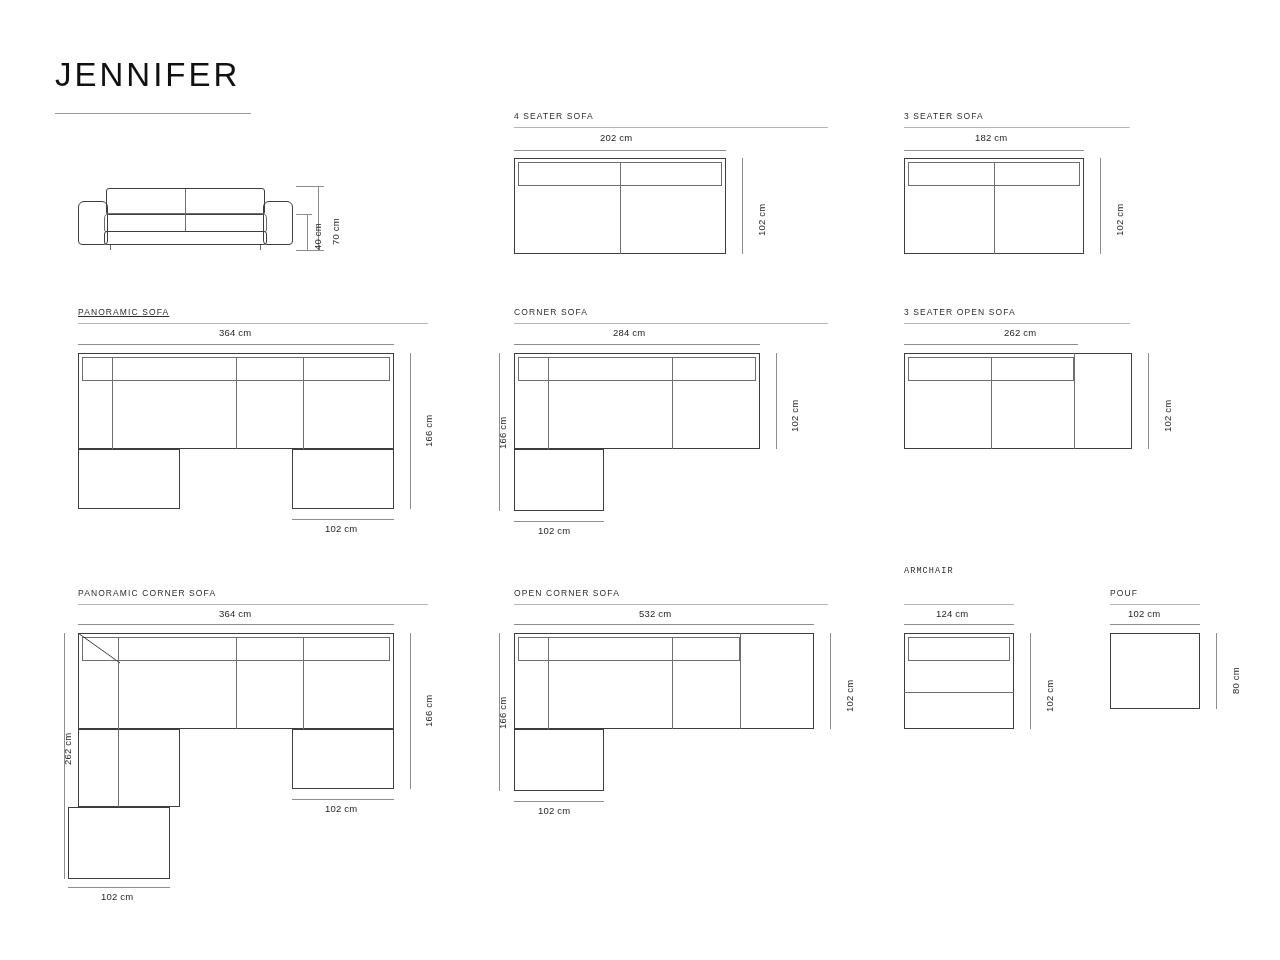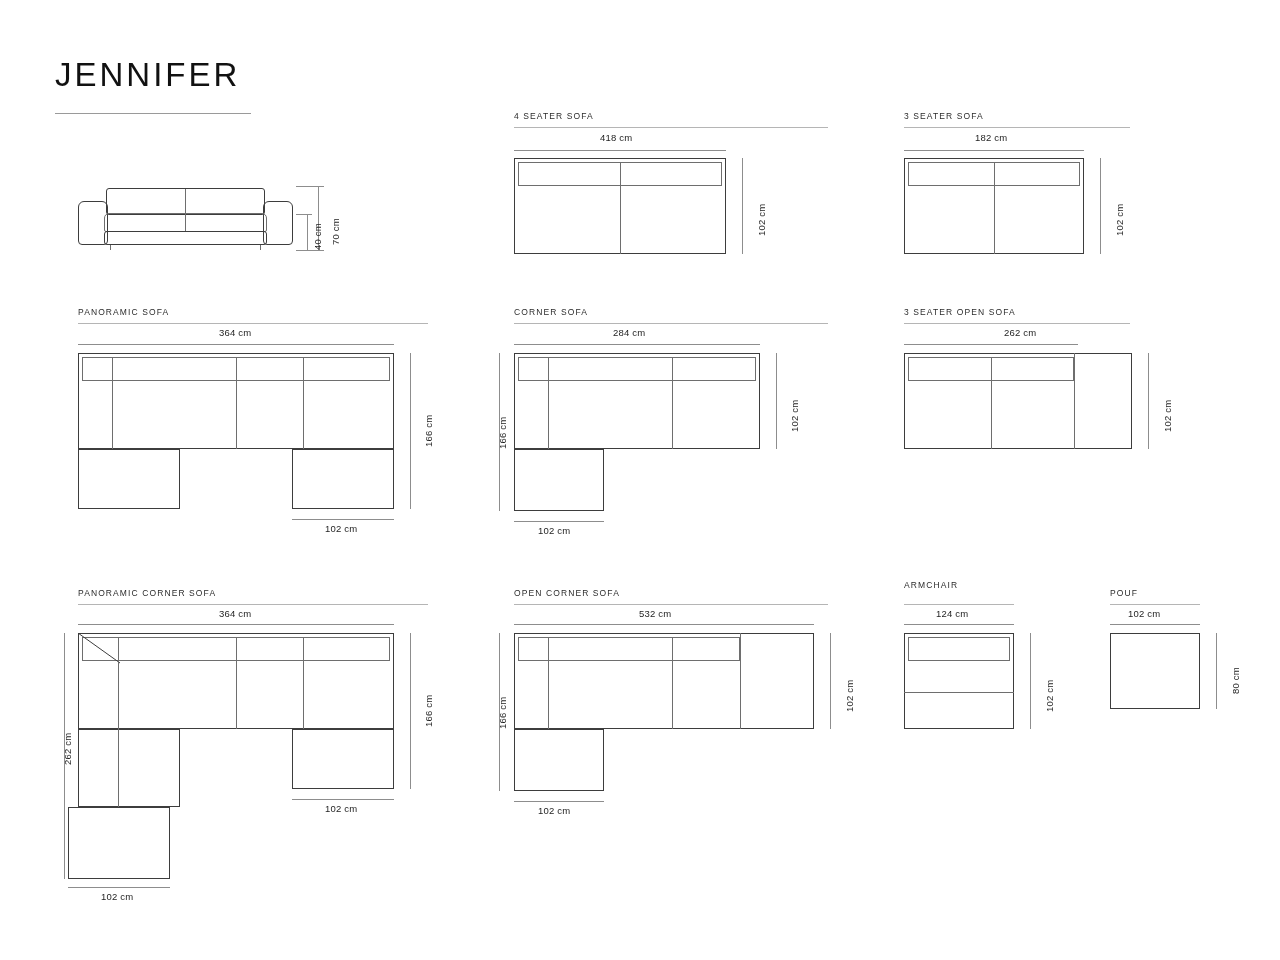--- a/index.html
+++ b/index.html
@@ -86,41 +86,41 @@
   <div class="abs vline" style="left:318px;top:186px;height:64px;"></div>
   <div class="abs vline" style="left:307px;top:214px;height:36px;"></div>
   <div class="abs hline" style="left:296px;top:186px;width:28px;"></div>
   <div class="abs hline" style="left:296px;top:250px;width:28px;"></div>
   <div class="abs hline" style="left:296px;top:214px;width:16px;"></div>
   <div class="abs dim vert" style="left:330px;top:245px;">70 cm</div>
   <div class="abs dim vert" style="left:312px;top:250px;">40 cm</div>
 
   <div class="abs caption" style="left:514px;top:111px;">4 SEATER SOFA</div>
   <div class="abs caption-rule" style="left:514px;top:127px;width:314px;"></div>
-  <div class="abs dim" style="left:600px;top:132px;">418 cm</div>
+  <div class="abs dim" style="left:600px;top:132px;">202 cm</div>
   <div class="abs hline" style="left:514px;top:150px;width:212px;"></div>
   <div class="abs shape" style="left:514px;top:158px;width:212px;height:96px;"></div>
   <div class="abs inner" style="left:518px;top:162px;width:204px;height:24px;"></div>
   <div class="abs thin" style="left:620px;top:162px;width:1px;height:24px;"></div>
   <div class="abs thin" style="left:620px;top:186px;width:1px;height:68px;"></div>
   <div class="abs vline" style="left:742px;top:158px;height:96px;"></div>
   <div class="abs dim vert" style="left:756px;top:236px;">102 cm</div>
 
   <div class="abs caption" style="left:904px;top:111px;">3 SEATER SOFA</div>
   <div class="abs caption-rule" style="left:904px;top:127px;width:226px;"></div>
   <div class="abs dim" style="left:975px;top:132px;">182 cm</div>
   <div class="abs hline" style="left:904px;top:150px;width:180px;"></div>
   <div class="abs shape" style="left:904px;top:158px;width:180px;height:96px;"></div>
   <div class="abs inner" style="left:908px;top:162px;width:172px;height:24px;"></div>
   <div class="abs thin" style="left:994px;top:162px;width:1px;height:24px;"></div>
   <div class="abs thin" style="left:994px;top:186px;width:1px;height:68px;"></div>
   <div class="abs vline" style="left:1100px;top:158px;height:96px;"></div>
   <div class="abs dim vert" style="left:1114px;top:236px;">102 cm</div>
 
-  <div class="abs caption" style="left:78px;top:307px;">PANORAMIC SOFA</div>
+  <div class="abs caption" style="left:78px;top:307px;text-decoration:underline;">PANORAMIC SOFA</div>
   <div class="abs caption-rule" style="left:78px;top:323px;width:350px;"></div>
   <div class="abs dim" style="left:219px;top:327px;">364 cm</div>
   <div class="abs hline" style="left:78px;top:344px;width:316px;"></div>
 
   <div class="abs shape" style="left:78px;top:353px;width:316px;height:96px;"></div>
   <div class="abs inner" style="left:82px;top:357px;width:308px;height:24px;"></div>
   <div class="abs thin" style="left:112px;top:357px;width:1px;height:24px;"></div>
   <div class="abs thin" style="left:236px;top:357px;width:1px;height:24px;"></div>
   <div class="abs thin" style="left:303px;top:357px;width:1px;height:24px;"></div>
   <div class="abs thin" style="left:112px;top:381px;width:1px;height:68px;"></div>
@@ -211,21 +211,21 @@
   <div class="abs thin" style="left:672px;top:661px;width:1px;height:68px;"></div>
   <div class="abs thin" style="left:740px;top:633px;width:1px;height:96px;"></div>
   <div class="abs shape" style="left:514px;top:729px;width:90px;height:62px;"></div>
   <div class="abs vline" style="left:830px;top:633px;height:96px;"></div>
   <div class="abs dim vert" style="left:844px;top:712px;">102 cm</div>
   <div class="abs vline" style="left:499px;top:633px;height:158px;"></div>
   <div class="abs dim vert" style="left:497px;top:729px;">166 cm</div>
   <div class="abs hline" style="left:514px;top:801px;width:90px;"></div>
   <div class="abs dim" style="left:538px;top:805px;">102 cm</div>
 
-  <div class="abs caption" style="left:904px;top:580px;">ARMCHAIR</div>
+  <div class="abs caption" style="left:904px;top:566px;font-family:Liberation Mono, monospace;">ARMCHAIR</div>
   <div class="abs caption-rule" style="left:904px;top:604px;width:110px;"></div>
   <div class="abs dim" style="left:936px;top:608px;">124 cm</div>
   <div class="abs hline" style="left:904px;top:624px;width:110px;"></div>
   <div class="abs shape" style="left:904px;top:633px;width:110px;height:96px;"></div>
   <div class="abs inner" style="left:908px;top:637px;width:102px;height:24px;"></div>
   <div class="abs thin" style="left:904px;top:692px;width:110px;height:1px;"></div>
   <div class="abs vline" style="left:1030px;top:633px;height:96px;"></div>
   <div class="abs dim vert" style="left:1044px;top:712px;">102 cm</div>
 
   <div class="abs caption" style="left:1110px;top:588px;">POUF</div>

